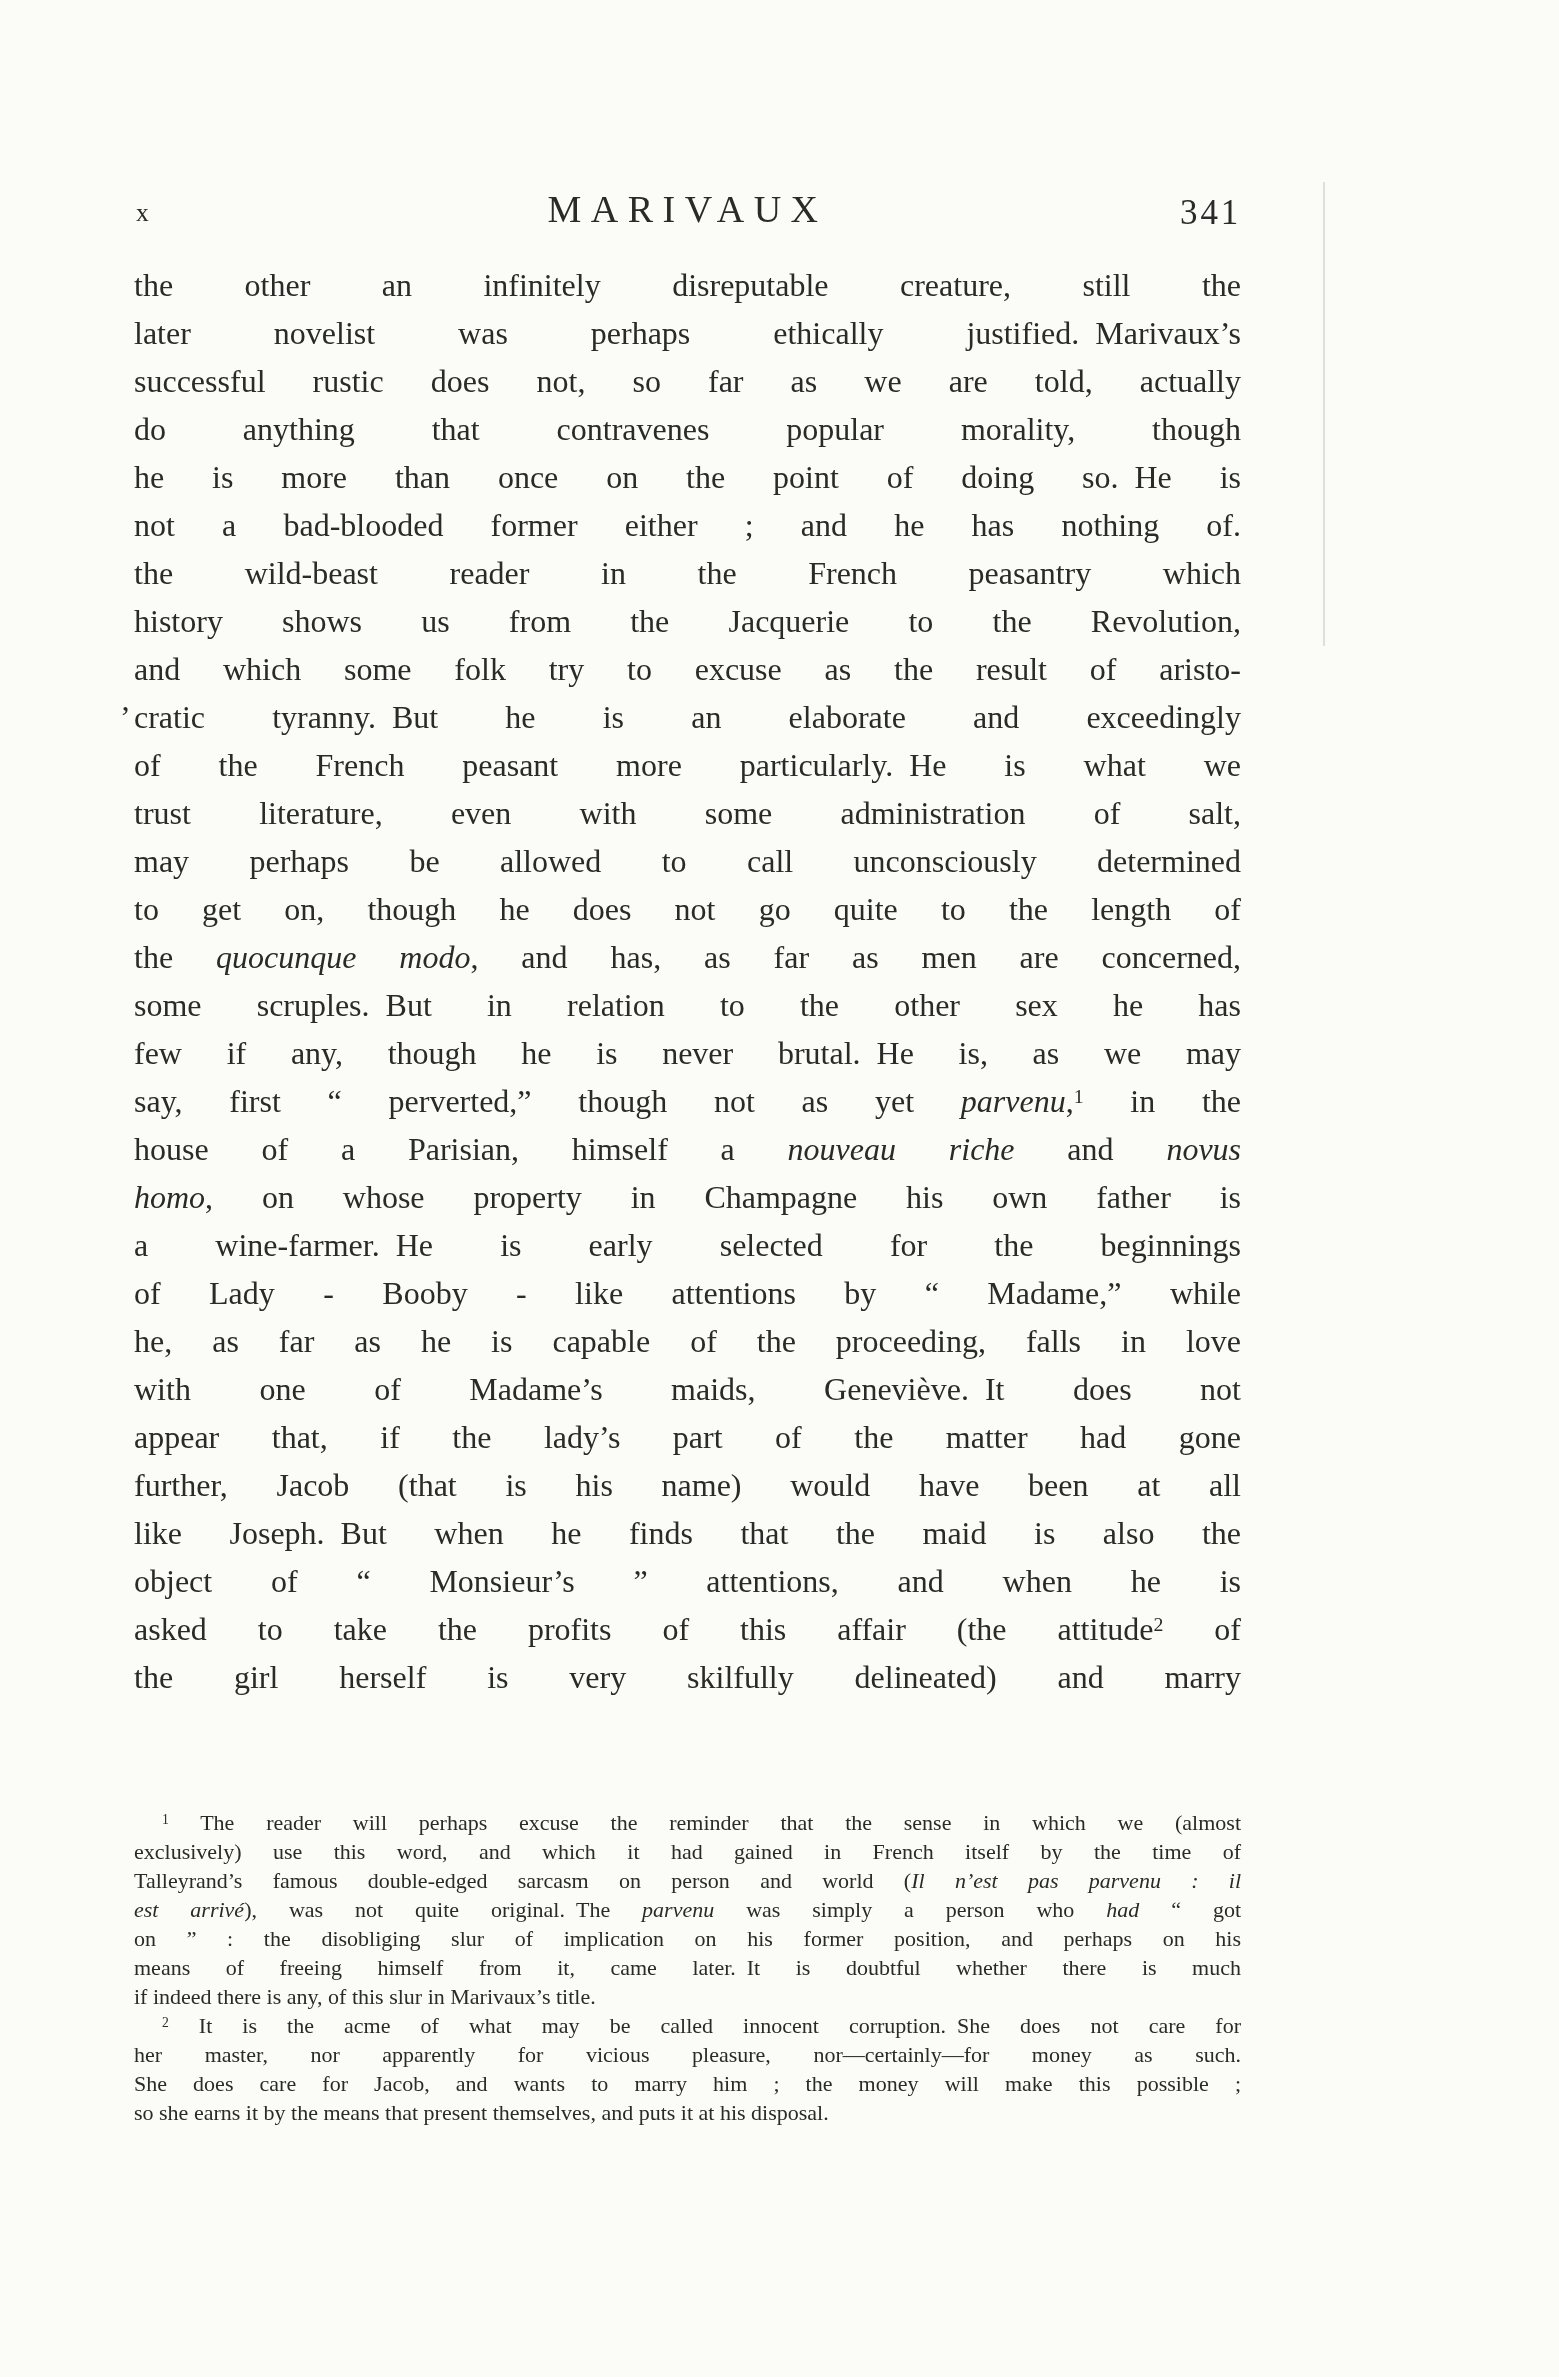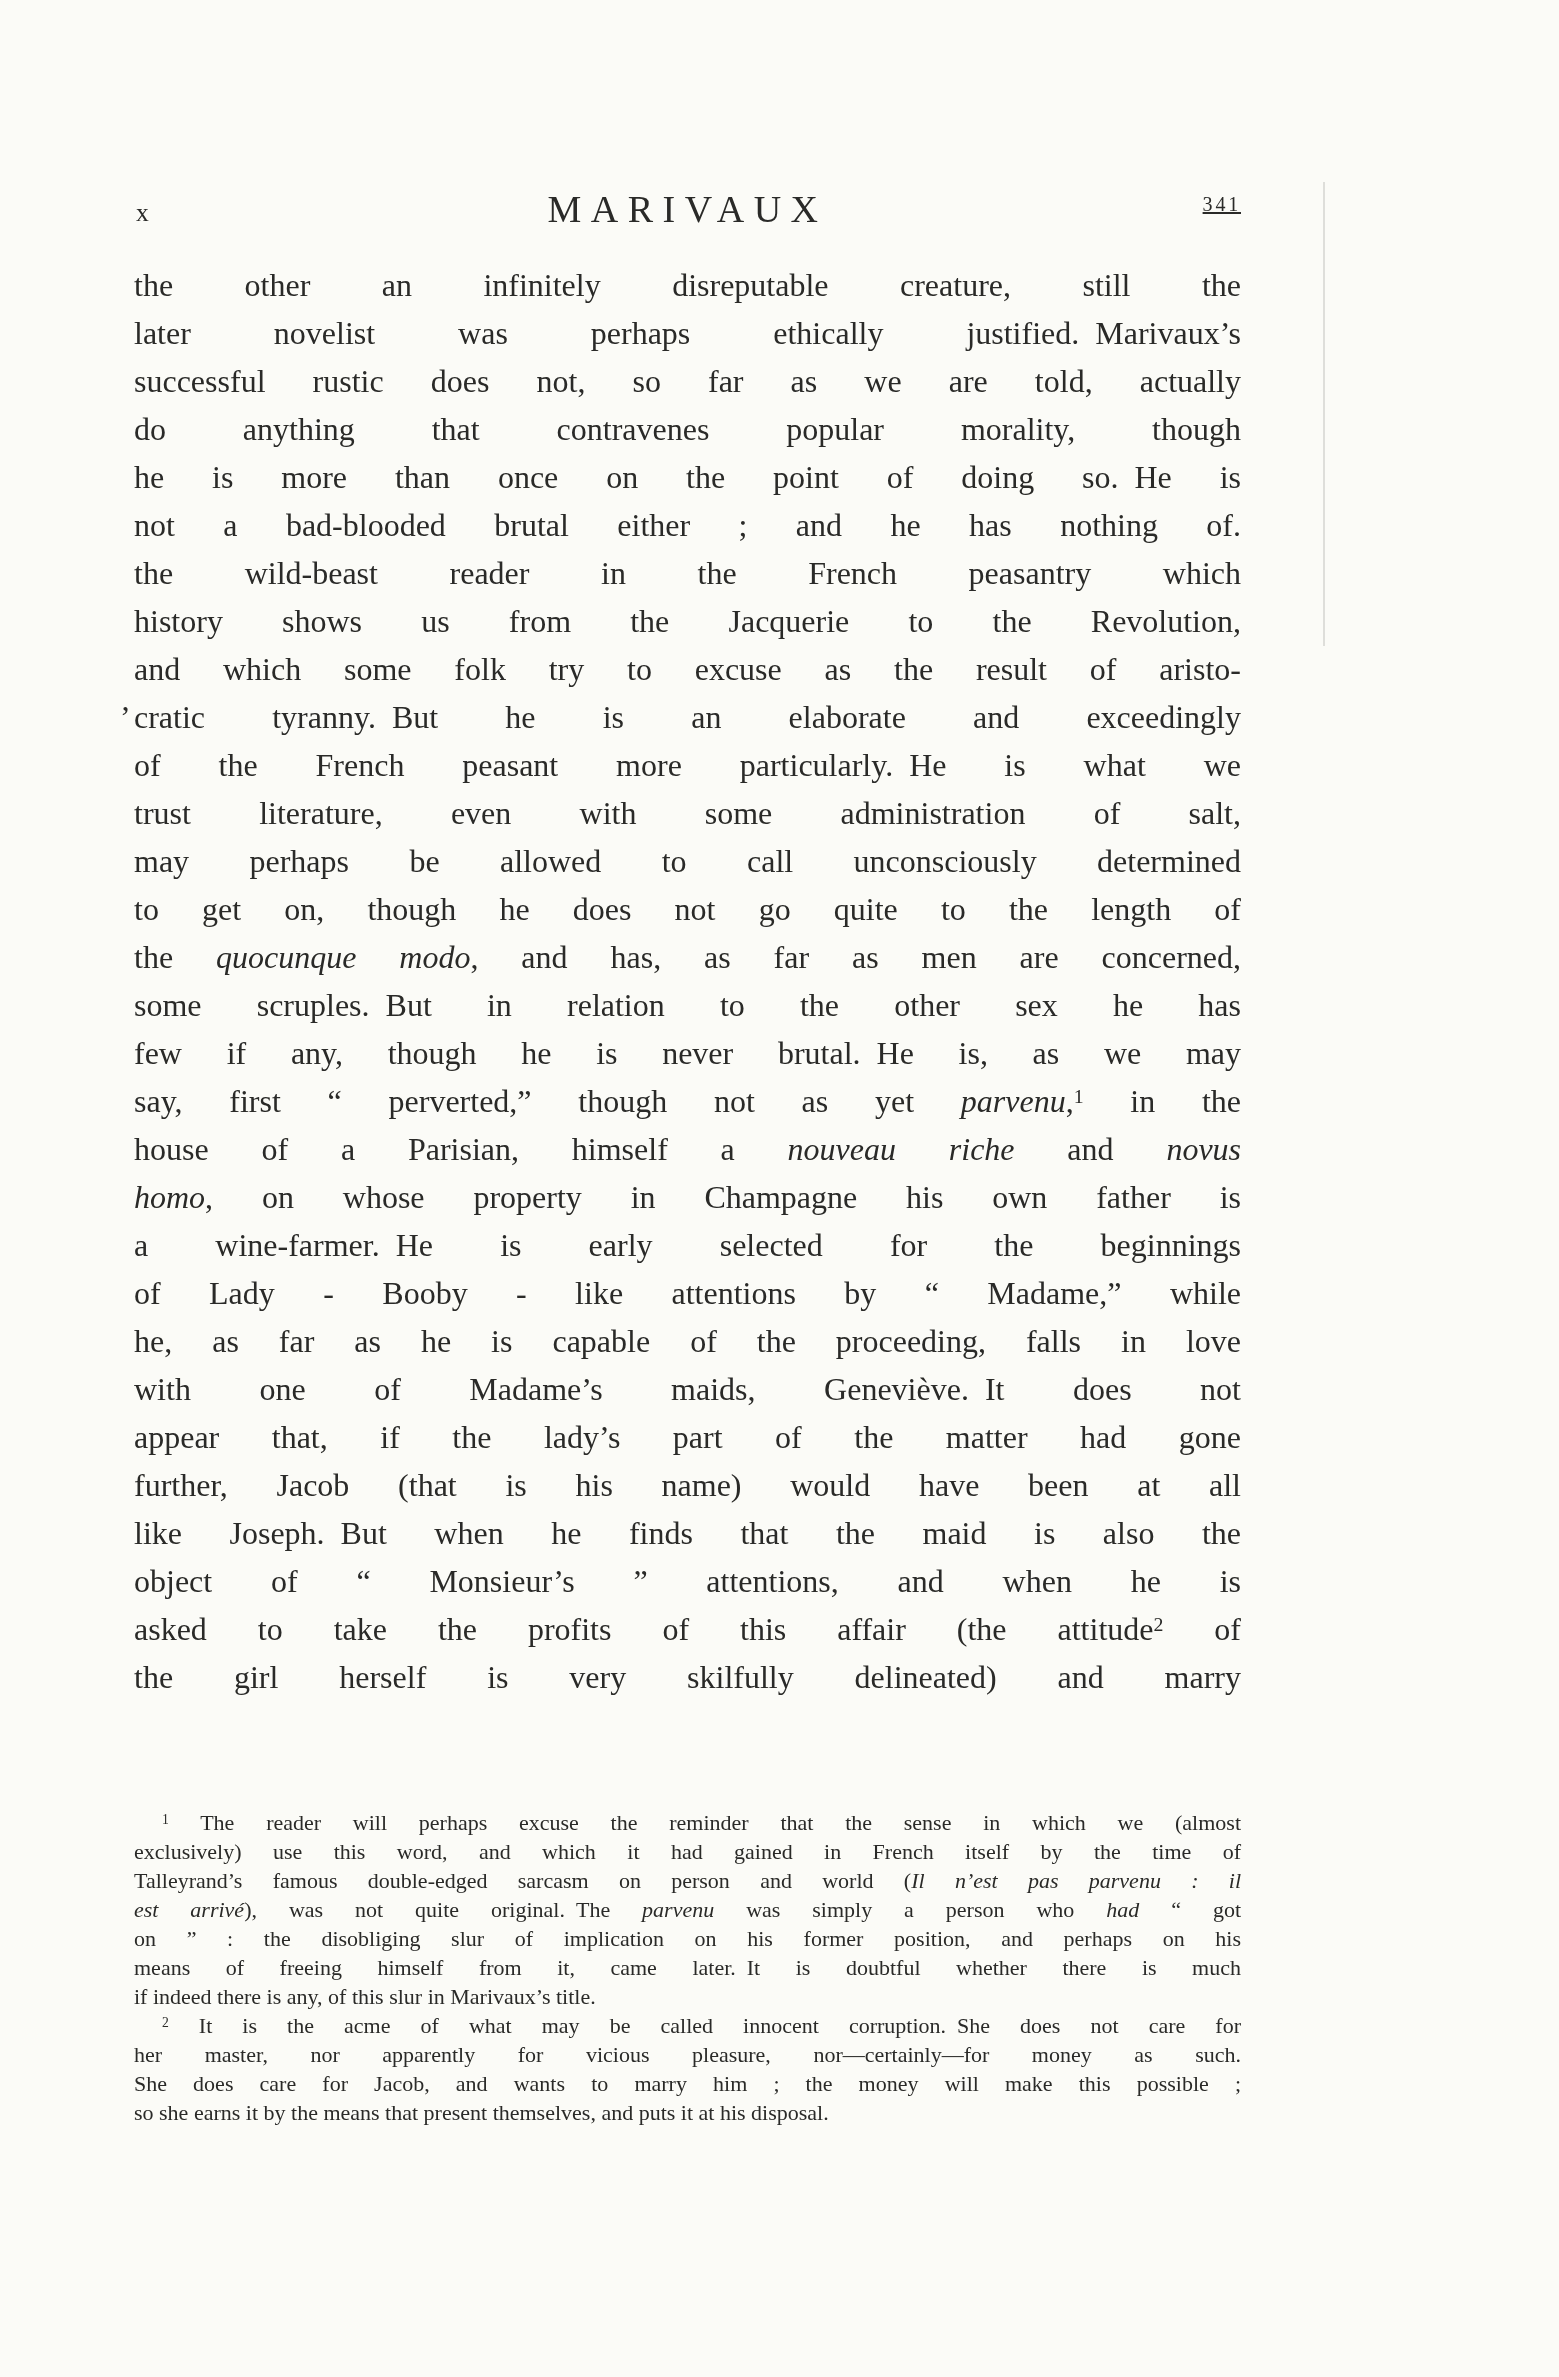--- a/index.html
+++ b/index.html
@@ -32,23 +32,22 @@
     left: 0; right: 0;
     top: 0;
     text-align: center;
     font-size: 38px;
     letter-spacing: 9.5px;
   }
   .pageno {
     position: absolute;
     right: 0;
     top: 5.7px;
-    font-size: 20px;
+    font-size: 35px;
     letter-spacing: 2.8px;
-    text-decoration: underline;
   }
   .body-text {
     position: absolute;
     top: 261px;
     left: 134px;
     width: 1107px;
     font-size: 32px;
   }
   .body-text .line { line-height: 48px; }
   .footnotes {
@@ -101,21 +100,21 @@
   </div>
 
   <div class="page-edge-line"></div>
 
   <div class="body-text">
       <div class="line"><span>the other an infinitely disreputable creature, still the</span></div>
       <div class="line"><span>later novelist was perhaps ethically justified. Marivaux’s</span></div>
       <div class="line"><span>successful rustic does not, so far as we are told, actually</span></div>
       <div class="line"><span>do anything that contravenes popular morality, though</span></div>
       <div class="line"><span>he is more than once on the point of doing so. He is</span></div>
-      <div class="line"><span>not a bad-blooded brutal either ; and he has nothing of.</span></div>
+      <div class="line"><span>not a bad-blooded former either ; and he has nothing of.</span></div>
       <div class="line"><span>the wild-beast reader in the French peasantry which</span></div>
       <div class="line"><span>history shows us from the Jacquerie to the Revolution,</span></div>
       <div class="line"><span>and which some folk try to excuse as the result of aristo-</span></div>
       <div class="line"><span class="hang">’</span><span>cratic tyranny. But he is an elaborate and exceedingly</span></div>
       <div class="line"><span>of the French peasant more particularly. He is what we</span></div>
       <div class="line"><span>trust literature, even with some administration of salt,</span></div>
       <div class="line"><span>may perhaps be allowed to call unconsciously determined</span></div>
       <div class="line"><span>to get on, though he does not go quite to the length of</span></div>
       <div class="line"><span>the </span><span class="it">quocunque modo</span><span>, and has, as far as men are concerned,</span></div>
       <div class="line"><span>some scruples. But in relation to the other sex he has</span></div>

